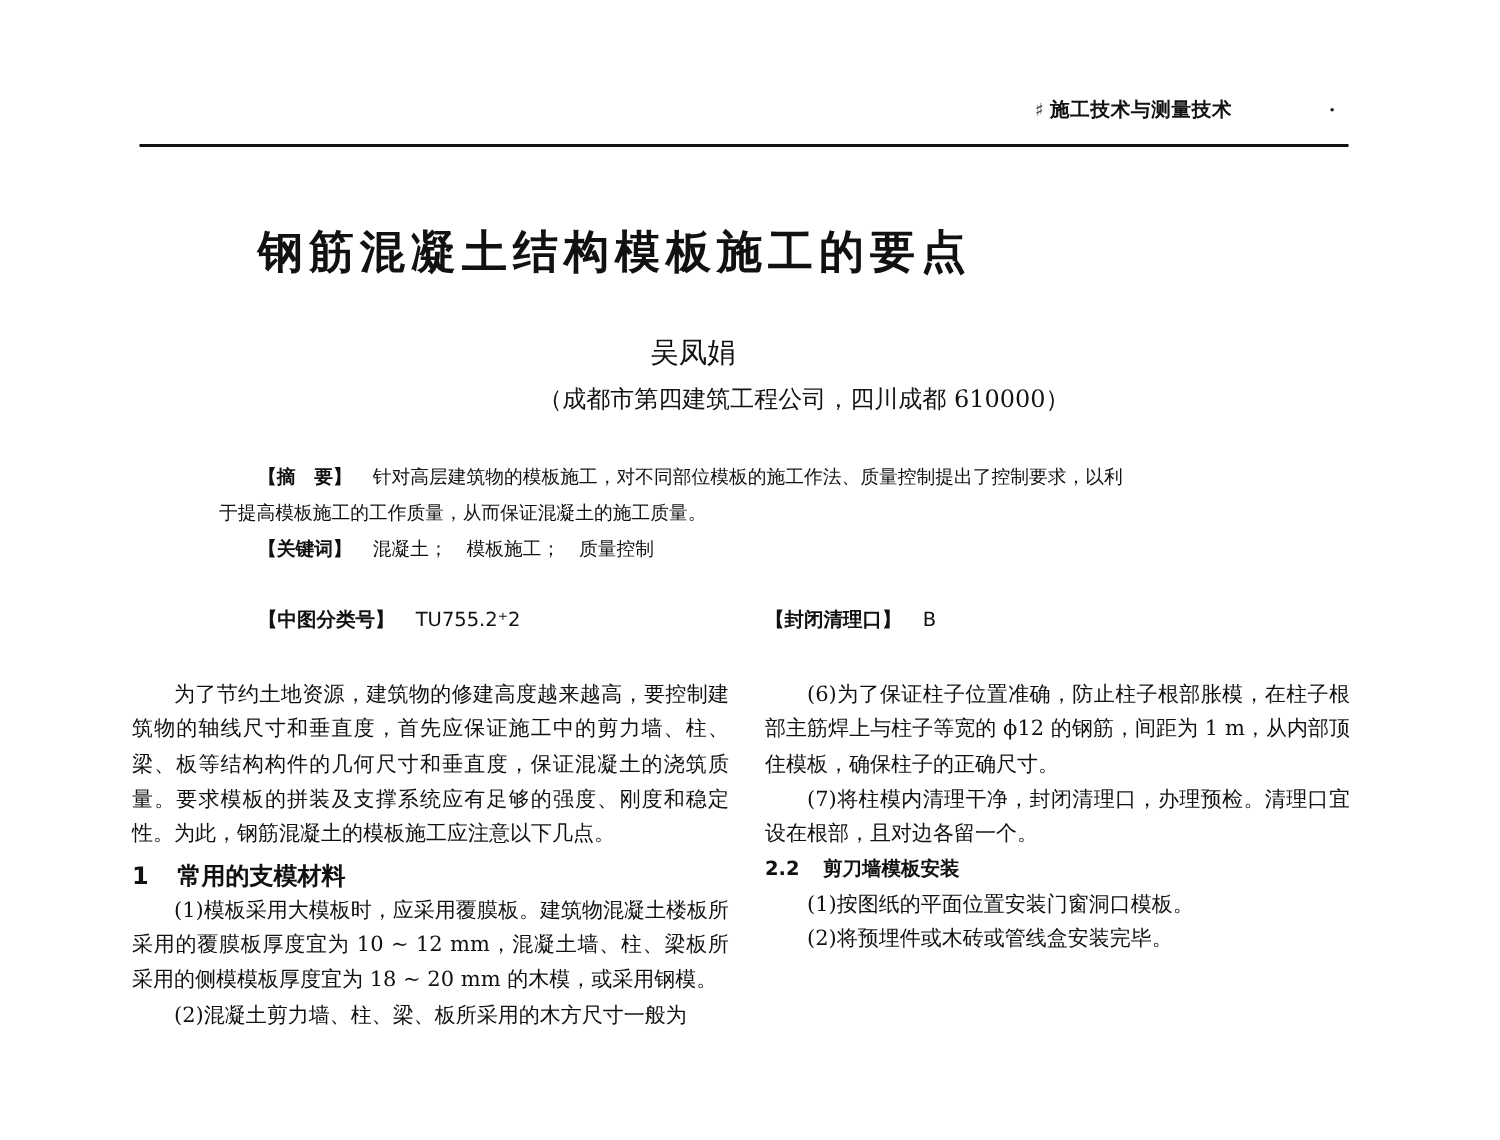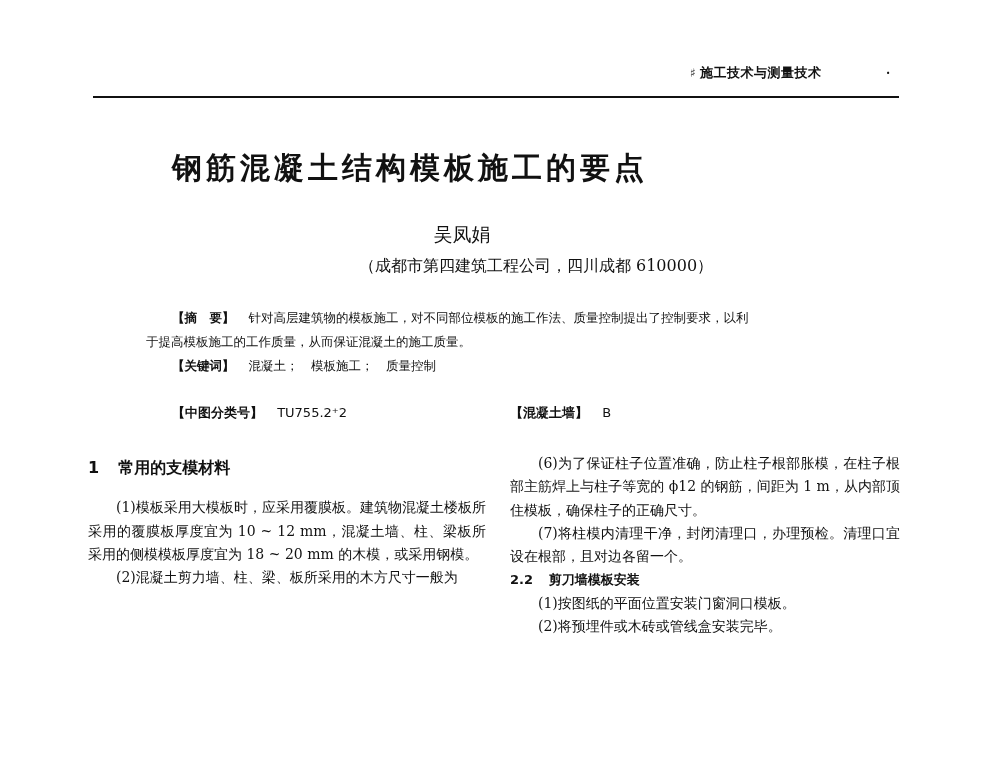--- a/index.html
+++ b/index.html
@@ -13,21 +13,21 @@
   .header-rule { left:93px; top:96px; width:806px; height:0; border-top:2px solid #111; }
   .title { left:0; top:148px; width:820px; text-align:center; font-weight:bold;
            font-size:30px; letter-spacing:4px; white-space:nowrap; }
   .author { left:0; top:222px; width:924px; text-align:center; font-size:19px; white-space:nowrap; }
   .affil { left:0; top:256px; width:1000px; text-align:center; font-size:16px; white-space:nowrap;padding-left:36px; }
   .abs-line { font-size:12.5px; white-space:nowrap; font-family:"DejaVu Sans","Liberation Sans",sans-serif; }
   .label { font-weight:bold; }
   .meta { font-size:13px; white-space:nowrap; font-family:"DejaVu Sans","Liberation Sans",sans-serif; }
   .col { position:absolute; font-size:14px; line-height:23.3px; text-align:justify; }
   .col p { margin:0; text-indent:2em; }
-  .col h3 { margin:4px 0 17px 0; font-size:16px; font-weight:bold;
+  .col h3 { margin:4px 0 0 0; font-size:16px; font-weight:bold;
             font-family:"DejaVu Sans","Liberation Sans",sans-serif; }
   .col h4 { margin:0; font-size:13px; font-weight:bold; line-height:23.3px;
             font-family:"DejaVu Sans","Liberation Sans",sans-serif; }
   .col h3 .num, .col h4 .num { display:inline-block; margin-right:1.2em; }
 </style>
 </head>
 <body>
 
 <div class="abs header-mark">♯</div>
 <div class="abs header-text">施工技术与测量技术</div>
@@ -46,25 +46,26 @@
 <div class="abs abs-line" style="left:172px; top:358px;">
   <span class="label">【关键词】</span>
   <span style="margin-left:10px;">混凝土；　模板施工；　质量控制</span>
 </div>
 
 <div class="abs meta" style="left:172px; top:404px;">
   <span class="label">【中图分类号】</span>
   <span style="margin-left:10px;">TU755.2⁺2</span>
 </div>
 <div class="abs meta" style="left:510px; top:404px;">
-  <span class="label">【混凝土墙】</span>
+  <span class="label">【封闭清理口】</span>
   <span style="margin-left:10px;">B</span>
 </div>
 
 <div class="col" style="left:88px; top:452px; width:398px;">
+  <p>为了节约土地资源，建筑物的修建高度越来越高，要控制建筑物的轴线尺寸和垂直度，首先应保证施工中的剪力墙、柱、梁、板等结构构件的几何尺寸和垂直度，保证混凝土的浇筑质量。要求模板的拼装及支撑系统应有足够的强度、刚度和稳定性。为此，钢筋混凝土的模板施工应注意以下几点。</p>
   <h3>
     <span class="num">1</span><span>常用的支模材料</span>
   </h3>
   <p>(1)模板采用大模板时，应采用覆膜板。建筑物混凝土楼板所采用的覆膜板厚度宜为 10 ~ 12 mm，混凝土墙、柱、梁板所采用的侧模模板厚度宜为 18 ~ 20 mm 的木模，或采用钢模。</p>
   <p>(2)混凝土剪力墙、柱、梁、板所采用的木方尺寸一般为</p>
 </div>
 
 <div class="col" style="left:510px; top:452px; width:390px;">
   <p>(6)为了保证柱子位置准确，防止柱子根部胀模，在柱子根部主筋焊上与柱子等宽的 ϕ12 的钢筋，间距为 1 m，从内部顶住模板，确保柱子的正确尺寸。</p>
   <p>(7)将柱模内清理干净，封闭清理口，办理预检。清理口宜设在根部，且对边各留一个。</p>

